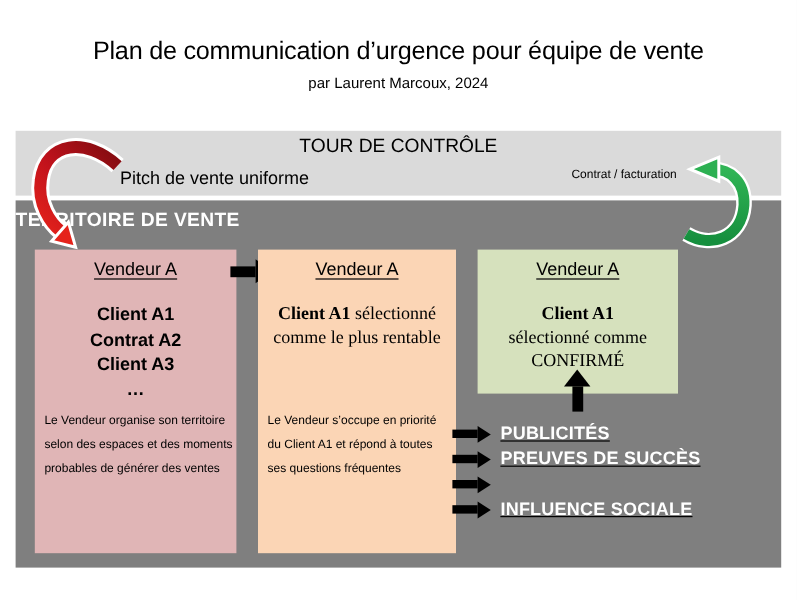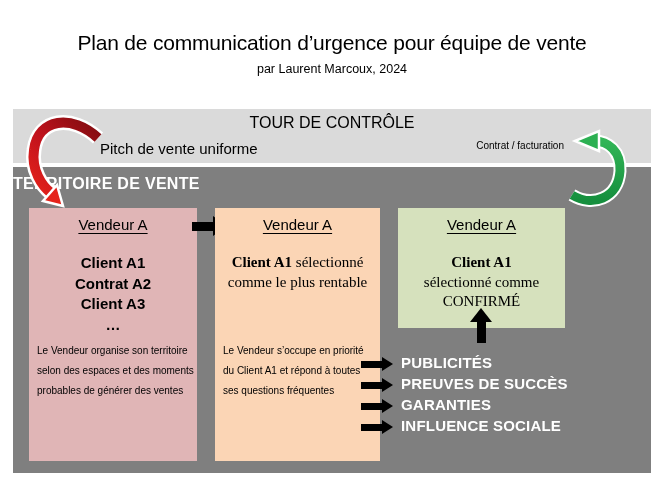--- a/index.html
+++ b/index.html
@@ -39,21 +39,21 @@
   .flow-arrow .head{width:0;height:0;border-left:14px solid #000;
     border-top:10px solid transparent;border-bottom:10px solid transparent;}
 
   
   .up-arrow{position:absolute;left:457px;top:141px;display:flex;flex-direction:column;align-items:center;}
   .up-arrow .head{width:0;height:0;border-bottom:14px solid #000;
     border-left:11px solid transparent;border-right:11px solid transparent;}
   .up-arrow .body{width:9px;height:21px;background:#000;}
 
   
-  .bullet-row{position:absolute;left:348px;height:19px;display:flex;align-items:flex-end;}
+  .bullet-row{position:absolute;left:364px;height:19px;display:flex;align-items:center;text-decoration:underline;}
   .bullet-arrow{display:flex;align-items:center;margin-right:8px;}
   .bullet-arrow .body{width:21px;height:7px;background:#000;}
   .bullet-arrow .head{width:0;height:0;border-left:11px solid #000;
     border-top:7px solid transparent;border-bottom:7px solid transparent;}
   .bullet-label{color:#ffffff;font-weight:bold;font-size:15px;letter-spacing:0.2px;white-space:nowrap;}
 
   .curved{position:absolute;z-index:5;}
   .red-arrow{left:20px;top:112px;}
   .green-arrow{left:562px;top:129px;}
 </style>
@@ -147,21 +147,20 @@
           <span class="body"></span>
           <span class="head"></span>
         </span>
       <span class="bullet-label">PREUVES DE SUCCÈS</span>
     </div>
     <div class="bullet-row" style="top:227px">
       <span class="bullet-arrow">
           <span class="body"></span>
           <span class="head"></span>
         </span>
-      <span class="bullet-label">GARANTIES</span>
     </div>
     <div class="bullet-row" style="top:248px">
       <span class="bullet-arrow">
           <span class="body"></span>
           <span class="head"></span>
         </span>
       <span class="bullet-label">INFLUENCE SOCIALE</span>
     </div>
   </div>
 

